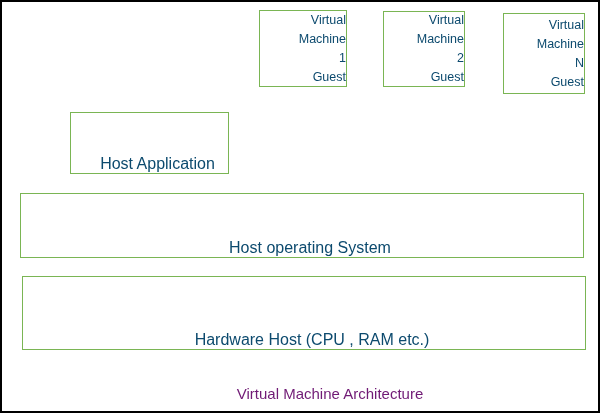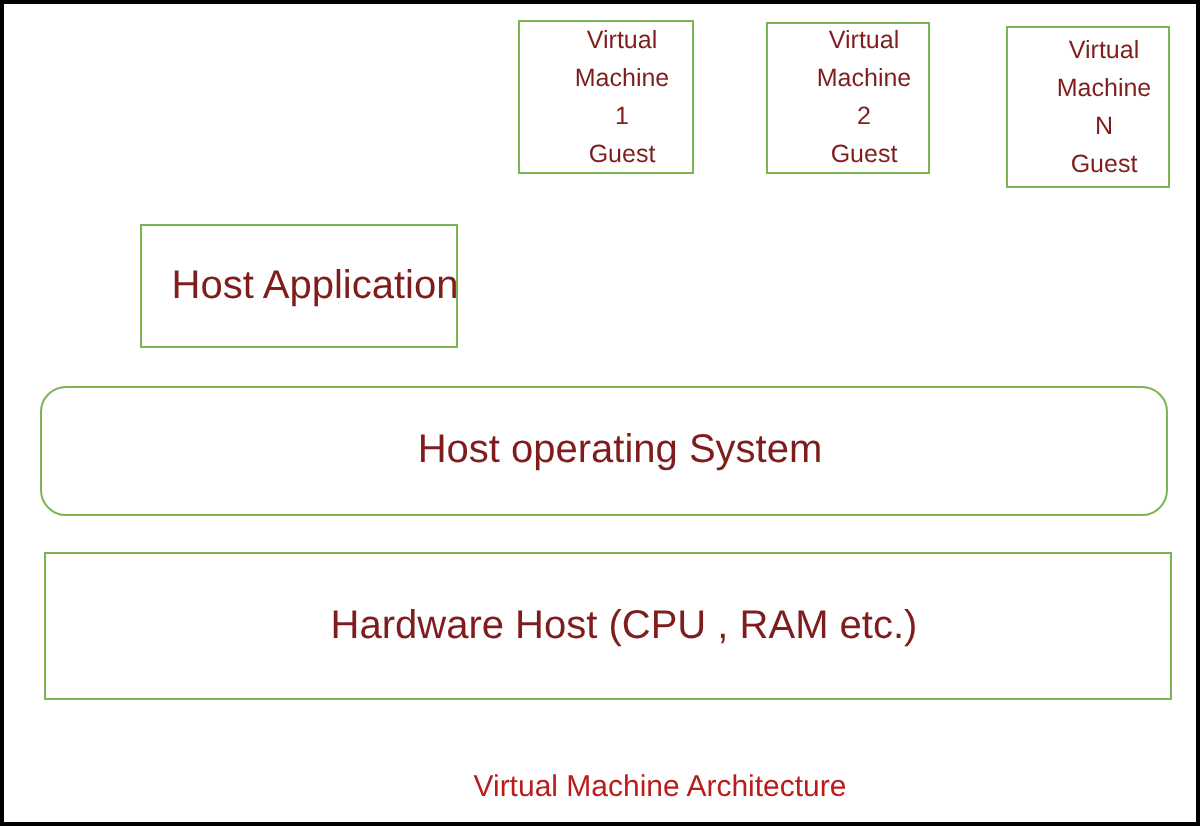--- a/index.html
+++ b/index.html
@@ -16,54 +16,54 @@
     border: 2px solid #000000;
     background: #ffffff;
     overflow: hidden;
   }
   .gbox {
     position: absolute;
     box-sizing: border-box;
     border: 1.5px solid #7ab553;
     background: #ffffff;
     display: flex;
-    align-items: center;
+    align-items: flex-end;
     justify-content: center;
     text-align: center;
-    color: #7f1d1d;
+    color: #0c4a6e;
     padding-left: 16px;
   }
   .vm-box {
     flex-direction: column;
     font-size: 12.5px;
     line-height: 19px;
   }
   .vm-line { white-space: nowrap; }
   .wide-label {
-    font-size: 20px;
+    font-size: 16px;
     white-space: nowrap;
   }
   .caption {
     position: absolute;
     left: 0;
     top: 383px;
     width: 100%;
     text-align: center;
     font-size: 15px;
-    color: #b91c1c;
+    color: #701a75;
     padding-left: 60px;
     box-sizing: border-box;
   }
   
   .vm1 { left: 257px; top: 8px;  width: 88px;  height: 77px; }
   .vm2 { left: 381px; top: 9px;  width: 82px;  height: 76px; }
   .vm3 { left: 501px; top: 11px; width: 82px;  height: 81px; }
   .host-app   { left: 68px;  top: 110px; width: 159px; height: 62px; }
   .hypervisor { left: 263px; top: 107px; width: 319px; height: 66px; }
-  .host-os    { left: 18px;  top: 191px; width: 564px; height: 65px; border-radius: 13px; }
+  .host-os    { left: 18px;  top: 191px; width: 564px; height: 65px; }
   .hardware   { left: 20px;  top: 274px; width: 564px; height: 74px; }
 </style>
 </head>
 <body>
 
 <div class="frame">
 
   <div class="gbox vm-box vm1">
     <div class="vm-line">Virtual</div>
     <div class="vm-line">Machine</div>

